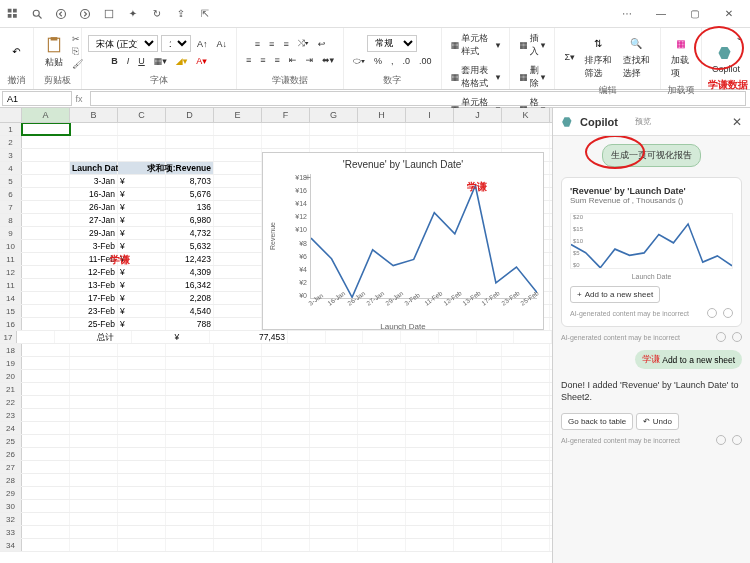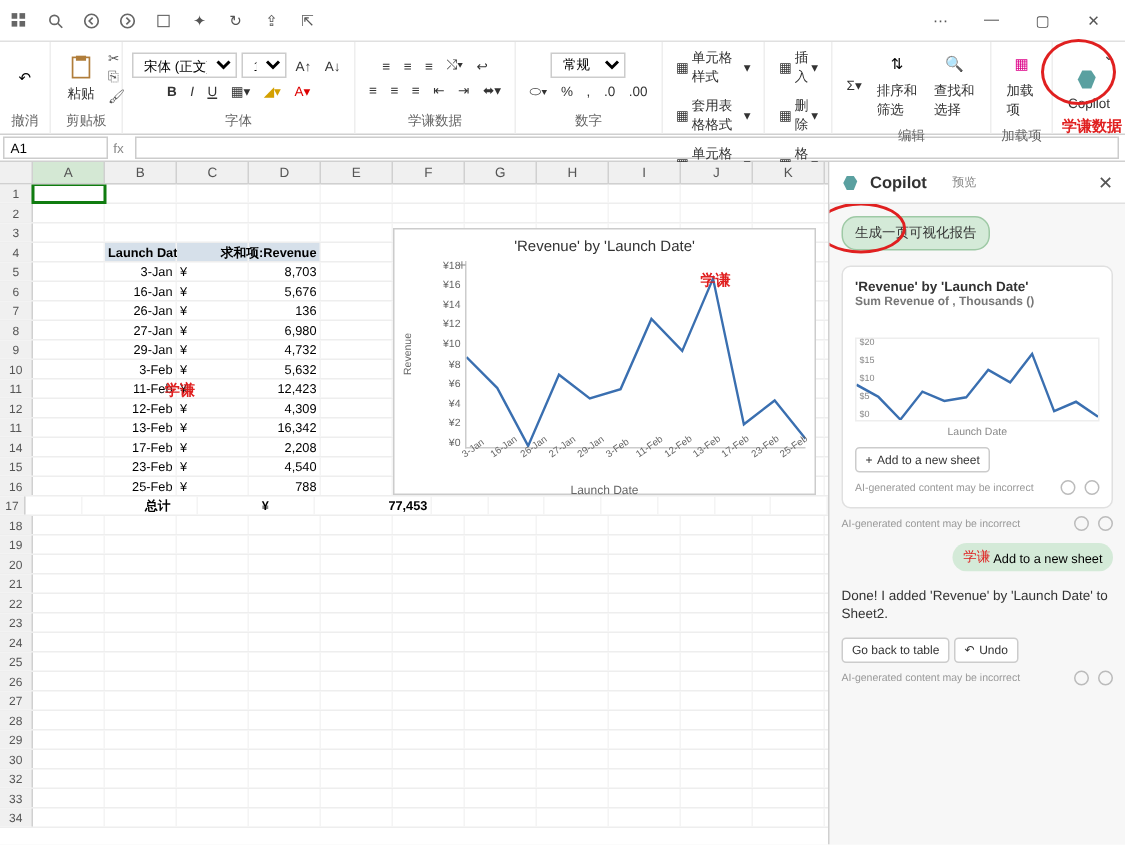--- a/index.html
+++ b/index.html
@@ -40,21 +40,21 @@
 .col-h { width: 48px; border-right: 1px solid #d0d0d0; text-align: center; font-size: 9px; color: #555; line-height: 15px; }
 .col-h.sel { background: #d4e8d4; }
 .rows { flex: 1; overflow: hidden; position: relative; }
 .row { display: flex; height: 13px; border-bottom: 1px solid #eee; }
 .row-h { width: 22px; background: #f0f0f0; border-right: 1px solid #d0d0d0; text-align: center; font-size: 8px; color: #555; line-height: 13px; }
 .cell { width: 48px; border-right: 1px solid #f4f4f4; font-size: 8.5px; line-height: 13px; overflow: hidden; white-space: nowrap; padding: 0 2px; }
 .cell.r { text-align: right; }
 .sel-cell { outline: 2px solid #107c10; outline-offset: -1px; }
 
 .pivot-hdr { background: #d6e0ea; font-weight: bold; }
-.pivot-total { font-weight: bold; margin-left: 40px; }
+.pivot-total { font-weight: normal; margin-left: 40px; }
 .watermark { position: absolute; color: #e02020; font-weight: bold; font-size: 10px; }
 
 .embedded-chart { position: absolute; left: 262px; top: 44px; width: 282px; height: 178px; background: #fff; border: 1px solid #ccc; padding: 6px; }
 .chart-title { text-align: center; font-size: 10px; color: #333; margin-bottom: 4px; }
 .chart-box { display: flex; height: 125px; }
 .y-axis { width: 32px; display: flex; flex-direction: column; justify-content: space-between; align-items: flex-end; font-size: 7px; color: #666; padding-right: 3px; }
 .y-title { writing-mode: vertical-rl; font-size: 7px; color: #666; transform: rotate(180deg); align-self: center; margin-right: 2px; }
 .plot { flex: 1; border-left: 1px solid #ccc; border-bottom: 1px solid #ccc; position: relative; }
 .plot svg { width: 100%; height: 100%; }
 .x-axis { display: flex; justify-content: space-between; font-size: 6.5px; color: #666; padding-left: 38px; margin-top: 2px; }
@@ -65,21 +65,21 @@
 .cp-header { height: 28px; display: flex; align-items: center; padding: 0 8px; border-bottom: 1px solid #e0e0e0; background: #fff; }
 .cp-logo { width: 14px; height: 14px; margin-right: 5px; }
 .cp-title { font-size: 11px; font-weight: 600; color: #333; }
 .cp-sub { font-size: 8px; color: #888; margin-left: 17px; }
 .cp-close { margin-left: auto; font-size: 12px; color: #555; cursor: pointer; }
 .cp-body { flex: 1; overflow-y: auto; padding: 8px; }
 .pill-btn { background: #d4ead8; border: 1px solid #9ec9a5; border-radius: 10px; padding: 4px 8px; font-size: 9px; color: #333; cursor: pointer; display: inline-flex; position: relative; }
 .pill-circle { position: absolute; left: -18px; top: -10px; width: 60px; height: 34px; border: 2px solid #e02020; border-radius: 50%; pointer-events: none; }
 .cp-card { background: #fff; border: 1px solid #e0e0e0; border-radius: 6px; padding: 8px; margin-top: 10px; }
 .cp-card-title { font-size: 9px; font-weight: bold; color: #333; }
-.cp-card-sub { font-size: 8px; color: #777; margin-bottom: 20px; font-weight: bold; }
+.cp-card-sub { font-size: 8px; color: #777; margin-bottom: 8px; }
 .mini-chart { height: 56px; border: 1px solid #eee; margin: 4px 0; position: relative; }
 .mini-chart svg { width: 100%; height: 100%; }
 .mini-x-title { text-align: center; font-size: 7px; color: #888; }
 .cp-action-btn { border: 1px solid #ccc; background: #fff; border-radius: 3px; padding: 3px 6px; font-size: 8px; color: #333; cursor: pointer; display: inline-flex; align-items: center; gap: 3px; margin-top: 6px; }
 .cp-disclaimer { font-size: 7px; color: #999; margin-top: 5px; display: flex; justify-content: space-between; align-items: center; }
 .cp-msg { font-size: 9px; color: #333; line-height: 1.35; margin-top: 10px; }
 .cp-green-btn { background: #d4ead8; border-radius: 10px; padding: 3px 7px; font-size: 8.5px; display: inline-flex; align-items: center; float: right; margin-top: 8px; cursor: pointer; position: relative; }
 .cp-green-btn .wm { color: #e02020; font-size: 9px; margin-right: 2px; }
 .thumbs { display: flex; gap: 6px; }
 .thumbs span { width: 10px; height: 10px; border: 1px solid #bbb; border-radius: 50%; cursor: pointer; }
@@ -812,21 +812,21 @@
   <div class="copilot-pane">
     <div class="cp-header">
       <svg class="cp-logo" viewBox="0 0 24 24">
           <path fill="#5aa0a0" d="M6 4h8l4 6-4 10H6l-4-8z"></path>
         </svg>
       <span class="cp-title">Copilot</span>
       <span class="cp-sub">预览</span>
       <span class="cp-close">✕</span>
     </div>
     <div class="cp-body">
-      <div style="text-align:left;position:relative">
+      <div style="text-align:center;position:relative">
         <span class="pill-btn">
           <span>生成一页可视化报告</span>
           <div class="pill-circle"></div>
         </span>
       </div>
 
       <div class="cp-card">
         <div class="cp-card-title">'Revenue' by 'Launch Date'</div>
         <div class="cp-card-sub">Sum Revenue of , Thousands ()</div>
         <div class="mini-chart">

